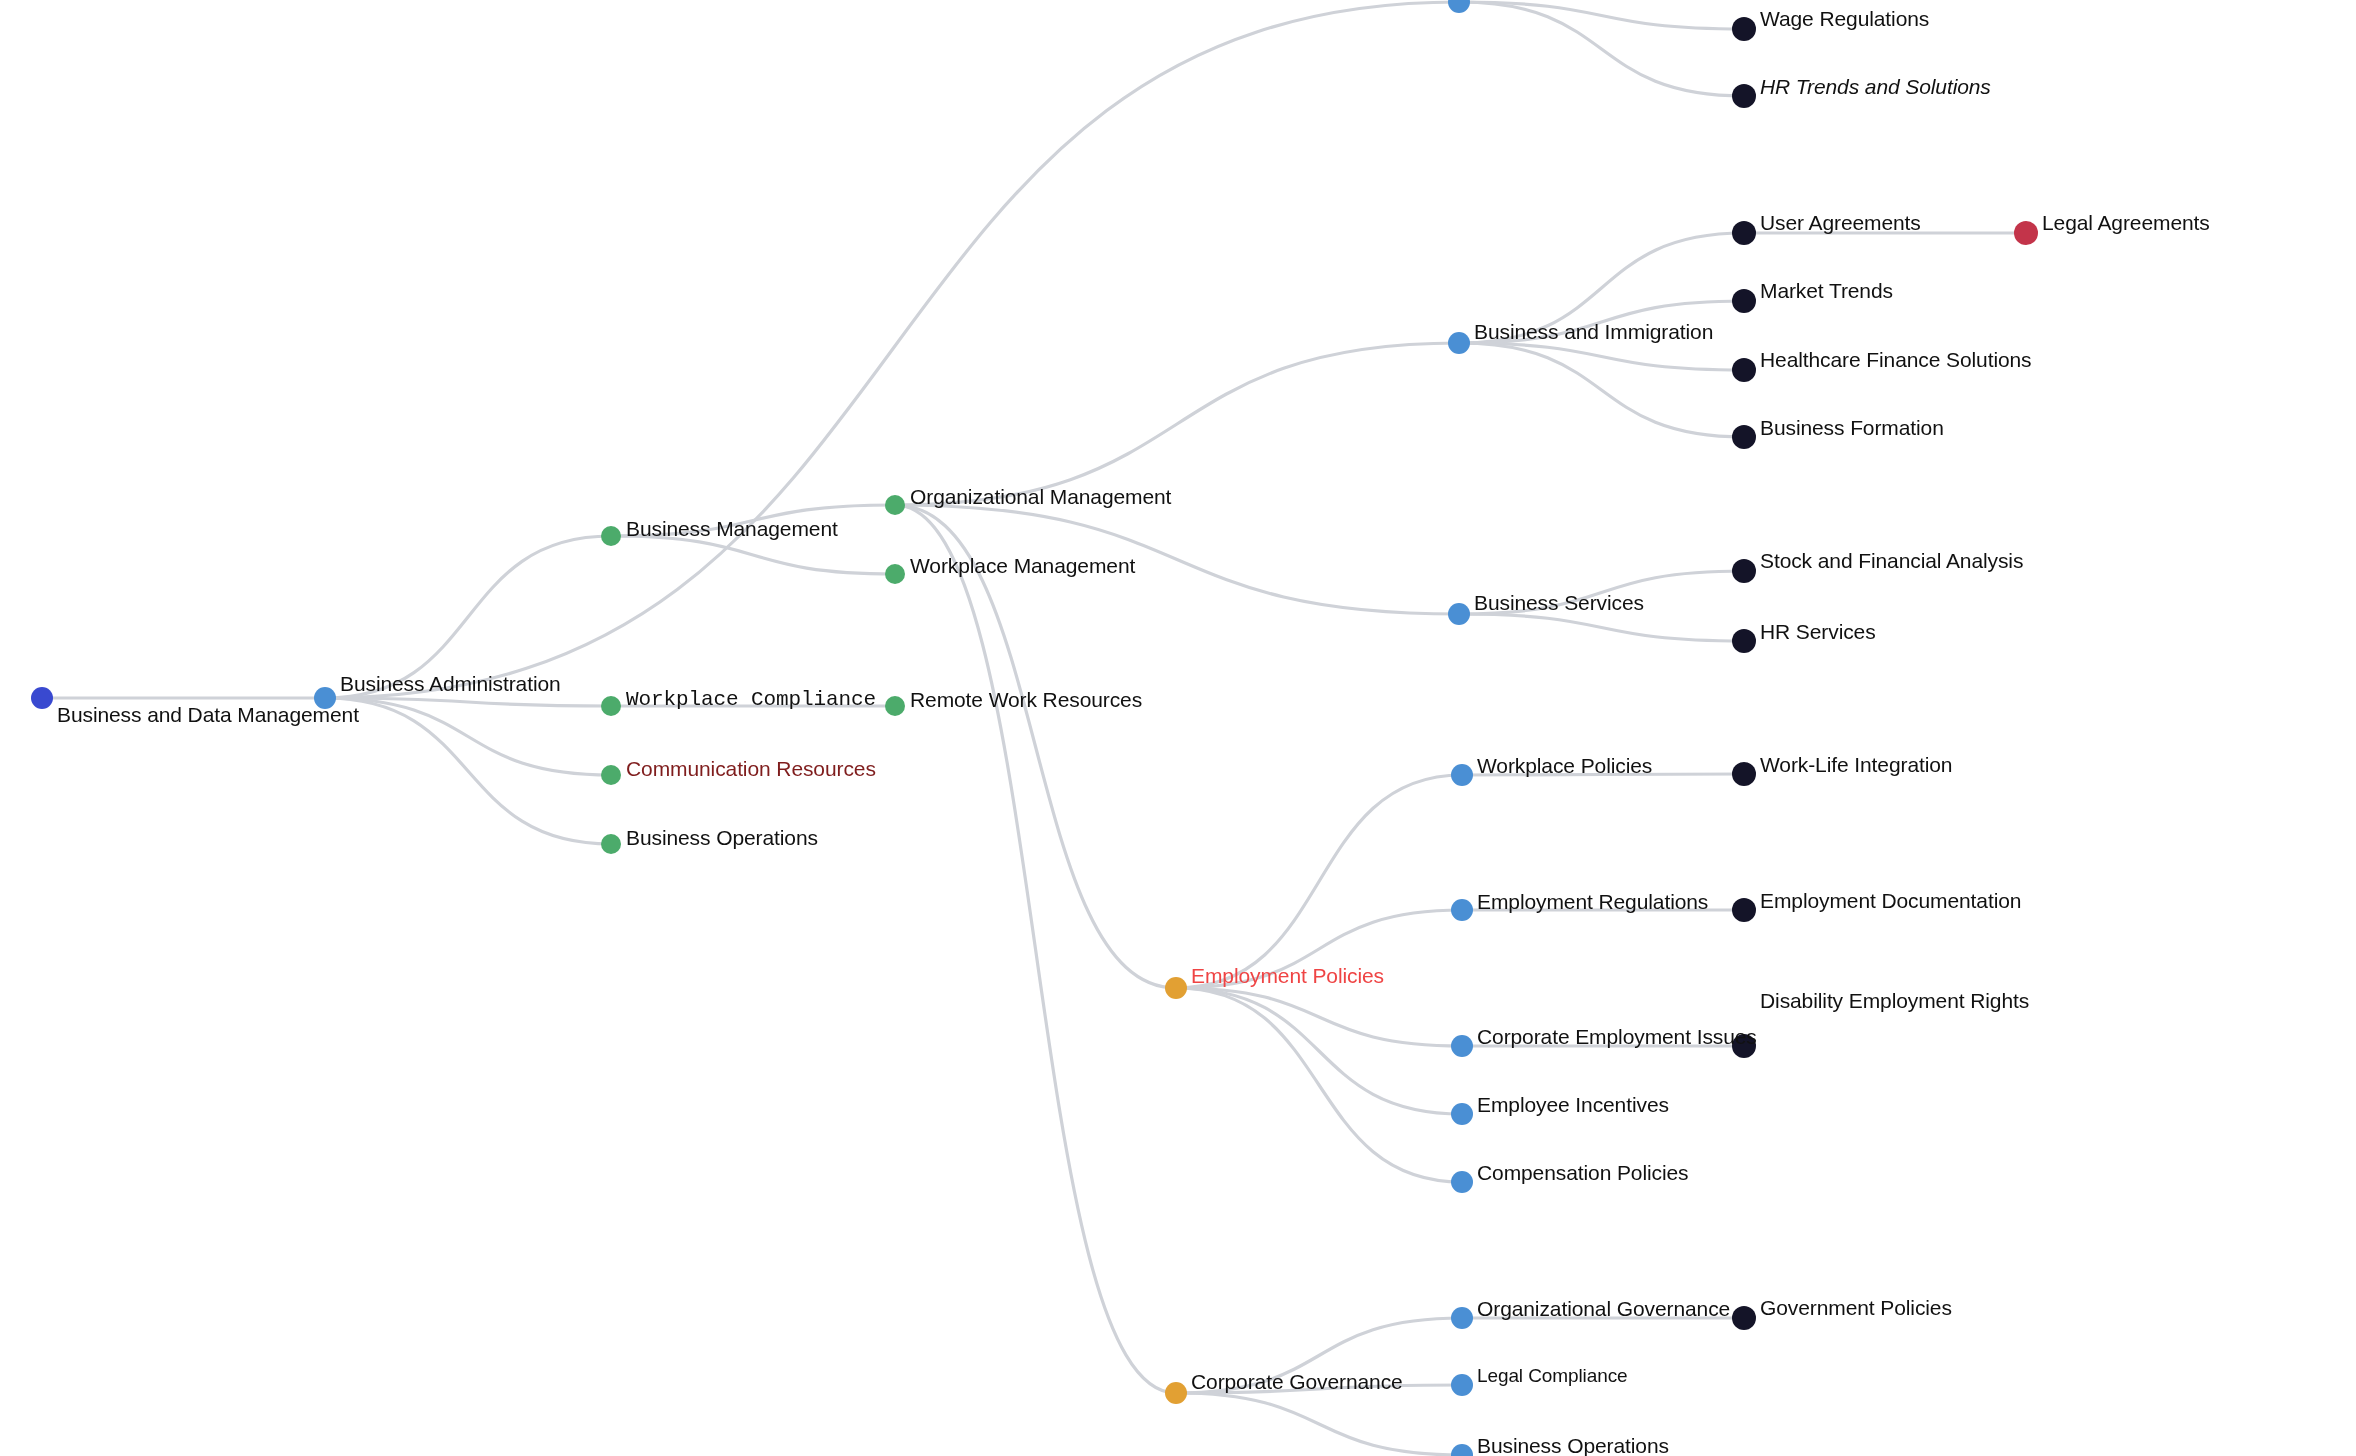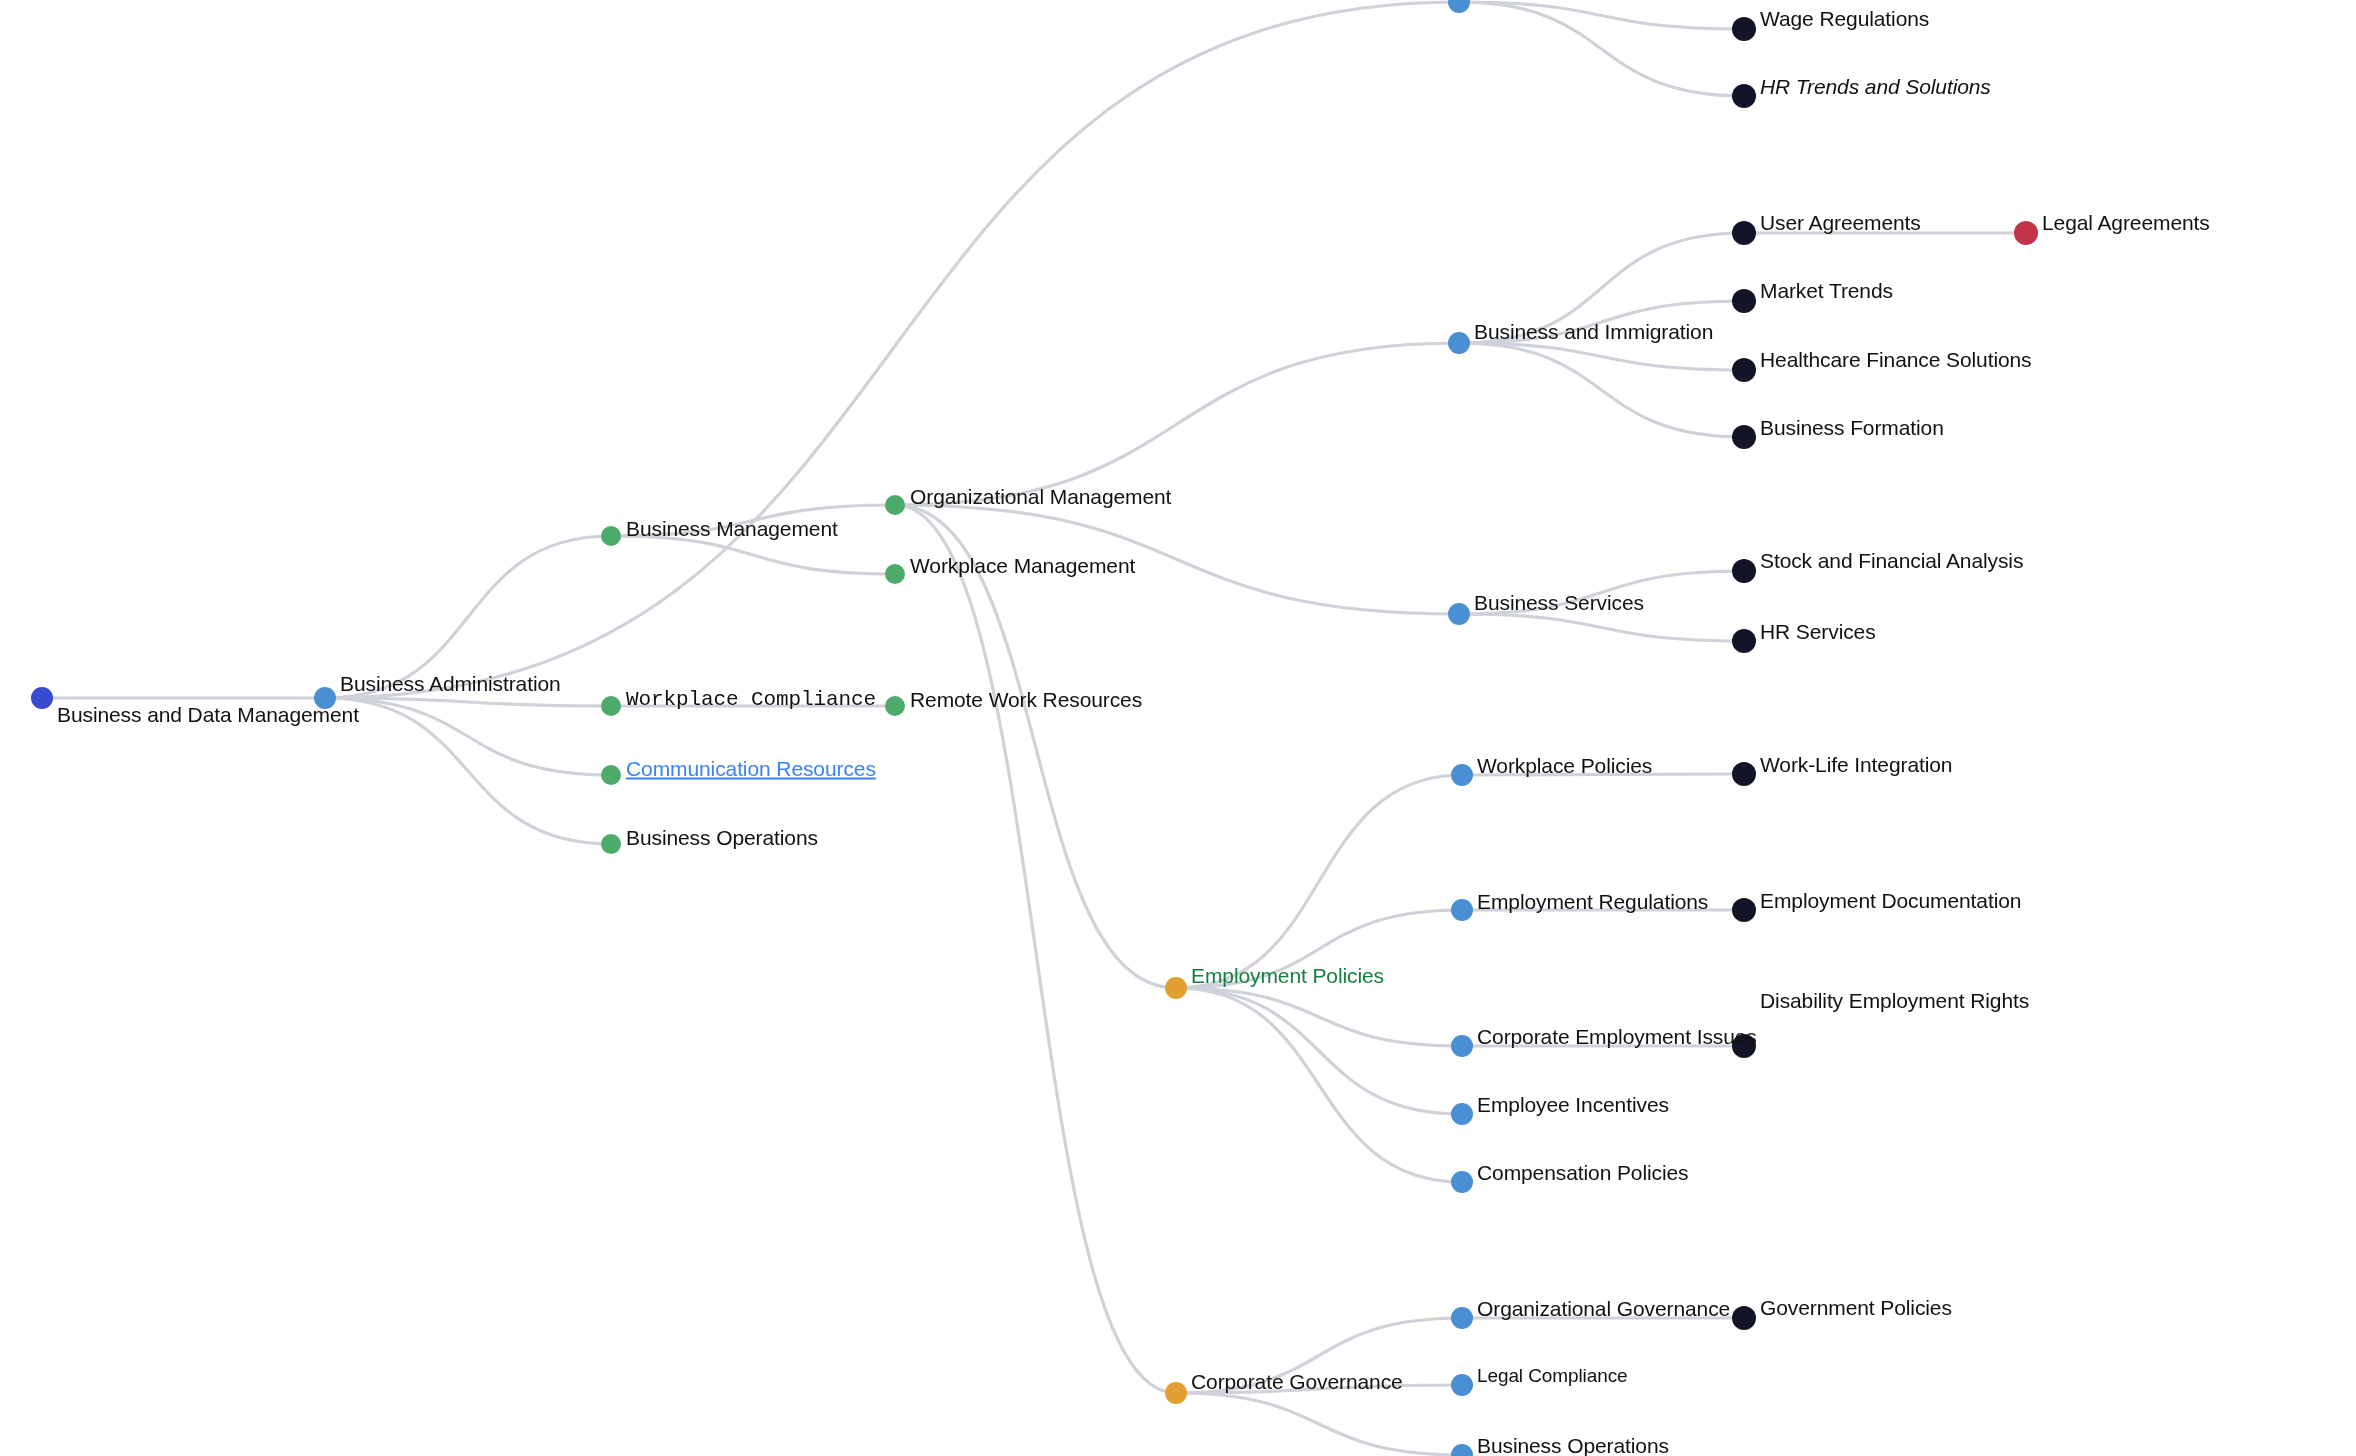--- a/index.html
+++ b/index.html
@@ -131,28 +131,28 @@
         <circle cx="1744" cy="1046" r="12" fill="#141428" class="node-dot"></circle>
         <circle cx="1744" cy="1318" r="12" fill="#141428" class="node-dot"></circle>
         <circle cx="2026" cy="233" r="12" fill="#c3344a" class="node-dot"></circle>
       </g>
   </svg>
   <div id="labels-layer">
       <div class="node-label" style="left: 57px; top: 714px; color: rgb(17, 17, 17); font-size: 21px;">Business and Data Management</div>
       <div class="node-label" style="left: 340px; top: 683px; color: rgb(17, 17, 17); font-size: 21px;">Business Administration</div>
       <div class="node-label" style="left: 626px; top: 528px; color: rgb(17, 17, 17); font-size: 21px;">Business Management</div>
       <div class="node-label" style="left: 626px; top: 699px; color: rgb(17, 17, 17); font-size: 21px; font-family: Liberation Mono, monospace;">Workplace Compliance</div>
-      <div class="node-label" style="left: 626px; top: 768px; color: #3b82f6; font-size: 21px; text-decoration: underline;">Communication Resources</div>
+      <div class="node-label" style="left: 626px; top: 768px; color: #7f1d1d; font-size: 21px;">Communication Resources</div>
       <div class="node-label" style="left: 626px; top: 837px; color: rgb(17, 17, 17); font-size: 21px;">Business Operations</div>
       <div class="node-label" style="left: 910px; top: 496px; color: rgb(17, 17, 17); font-size: 21px;">Organizational Management</div>
       <div class="node-label" style="left: 910px; top: 565px; color: rgb(17, 17, 17); font-size: 21px;">Workplace Management</div>
       <div class="node-label" style="left: 910px; top: 699px; color: rgb(17, 17, 17); font-size: 21px;">Remote Work Resources</div>
       <div class="node-label" style="left: 1474px; top: 331px; color: rgb(17, 17, 17); font-size: 21px;">Business and Immigration</div>
       <div class="node-label" style="left: 1474px; top: 602px; color: rgb(17, 17, 17); font-size: 21px;">Business Services</div>
-      <div class="node-label" style="left: 1191px; top: 975px; color: #15803d; font-size: 21px;">Employment Policies</div>
+      <div class="node-label" style="left: 1191px; top: 975px; color: #ef4444; font-size: 21px;">Employment Policies</div>
       <div class="node-label" style="left: 1191px; top: 1381px; color: rgb(17, 17, 17); font-size: 21px;">Corporate Governance</div>
       <div class="node-label" style="left: 1477px; top: 765px; color: rgb(17, 17, 17); font-size: 21px;">Workplace Policies</div>
       <div class="node-label" style="left: 1477px; top: 901px; color: rgb(17, 17, 17); font-size: 21px;">Employment Regulations</div>
       <div class="node-label" style="left: 1477px; top: 1036px; color: rgb(17, 17, 17); font-size: 21px;">Corporate Employment Issues</div>
       <div class="node-label" style="left: 1477px; top: 1104px; color: rgb(17, 17, 17); font-size: 21px;">Employee Incentives</div>
       <div class="node-label" style="left: 1477px; top: 1172px; color: rgb(17, 17, 17); font-size: 21px;">Compensation Policies</div>
       <div class="node-label" style="left: 1477px; top: 1308px; color: rgb(17, 17, 17); font-size: 21px;">Organizational Governance</div>
       <div class="node-label" style="left: 1477px; top: 1375px; color: rgb(17, 17, 17); font-size: 19px;">Legal Compliance</div>
       <div class="node-label" style="left: 1477px; top: 1445px; color: rgb(17, 17, 17); font-size: 21px;">Business Operations</div>
       <div class="node-label" style="left: 1760px; top: 18px; color: rgb(17, 17, 17); font-size: 21px;">Wage Regulations</div>

